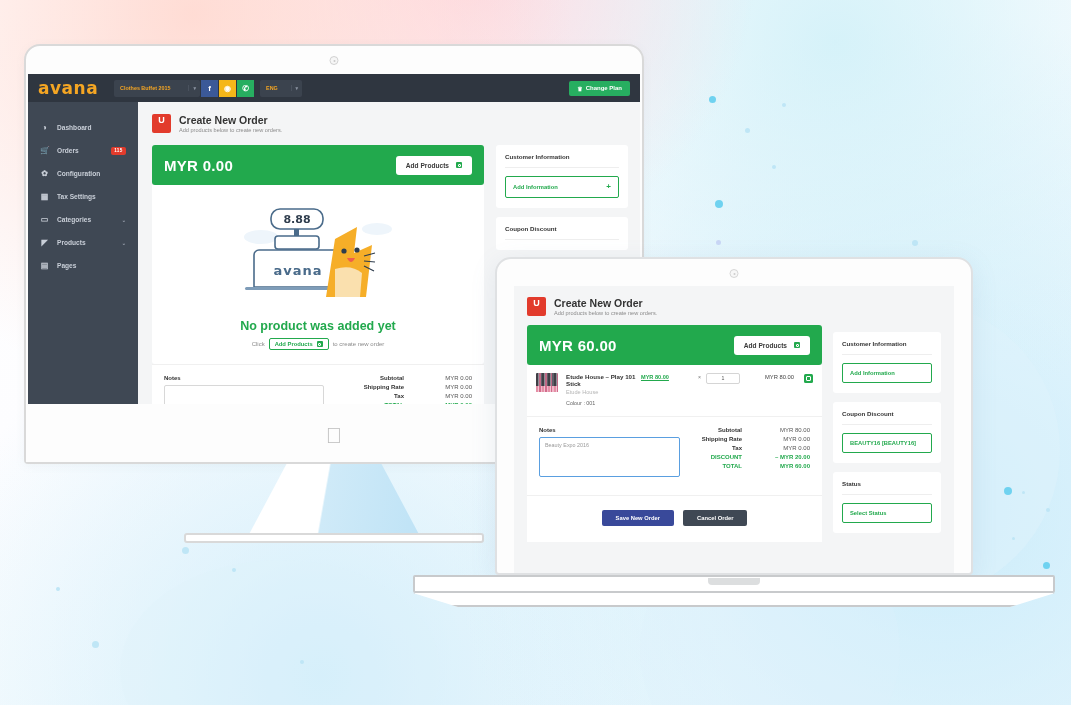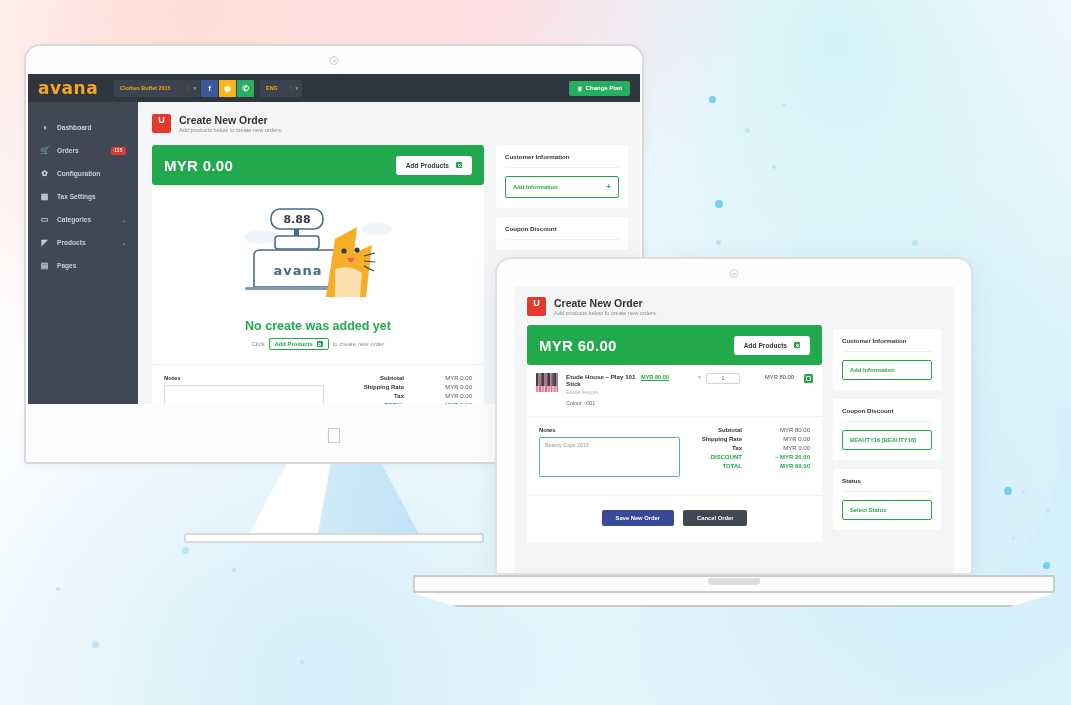--- a/index.html
+++ b/index.html
@@ -198,21 +198,21 @@
   .tab-notch {
     position:absolute; left:50%; transform:translateX(-50%); top:321px;
     width:52px; height:7px; background:#dcdedf; border-radius:0 0 4px 4px;
   }
 
   .t-head { padding:11px 13px 9px; display:flex; align-items:center; gap:8px; background:#f4f5f6; }
   .t-bag { width:19px; height:19px; background:#e23b2c; border-radius:2px; position:relative; flex:none; }
   .t-bag::after{content:"U"; position:absolute; top:1px; left:0; right:0; text-align:center; color:#fff; font-size:9px; font-weight:bold;}
   .t-title { font-size:10.5px; font-weight:bold; color:#333; line-height:1.15;}
   .t-sub { font-size:5.6px; color:#8b8b8b; margin-top:1px; }
-  .t-cols { display:flex; gap:11px; padding:0 13px; align-items:center; }
+  .t-cols { display:flex; gap:11px; padding:0 13px; align-items:flex-end; }
   .t-main { flex:1; min-width:0; }
   .t-side { width:108px; flex:none; }
 
   .prod-row { display:flex; align-items:flex-start; padding:8px 9px 10px; background:#fff; }
   .prod-thumb {
     width:22px; height:19px; flex:none; margin-right:8px; border-radius:1px;
     background:
       repeating-linear-gradient(90deg,#3f3f46 0 2px,#8d8d96 2px 3px,#c06a86 3px 4.5px,#5e5e68 4.5px 6px);
     position:relative;
   }
@@ -357,21 +357,21 @@
                     <text x="67" y="72" font-family="'DejaVu Sans',sans-serif" font-size="13" font-weight="bold" fill="#4a6b8a" text-anchor="middle" letter-spacing="1">avana</text>
                     <rect x="14" y="84" width="112" height="3" rx="1.5" fill="#7e9cb8"></rect>
                     <path d="M104 36 l22 -12 -3 26 18 -8 -6 52 -40 0 z" fill="#f6ae28"></path>
                     <path d="M104 66 q16 -5 27 4 l-2 24 -25 0 z" fill="#fae0ae"></path>
                     <circle cx="113" cy="48" r="2.6" fill="#2f3d4d"></circle>
                     <circle cx="126" cy="47" r="2.6" fill="#2f3d4d"></circle>
                     <path d="M116 55 q4 8 8 0 z" fill="#ef5e4a"></path>
                     <path d="M133 53 l11 -3 M133 58 l11 1 M133 63 l10 5" stroke="#2f3d4d" stroke-width="1.2" fill="none"></path>
                   </svg>
                 </div>
-                <div class="empty-title">No create was added yet</div>
+                <div class="empty-title">No product was added yet</div>
                 <div class="empty-hint">
                   <span>Click</span>
                   <span class="pill-btn">
                     <span>Add Products</span>
                     <span class="mini-sq"></span>
                   </span>
                   <span>to create new order</span>
                 </div>
               </div>
 

